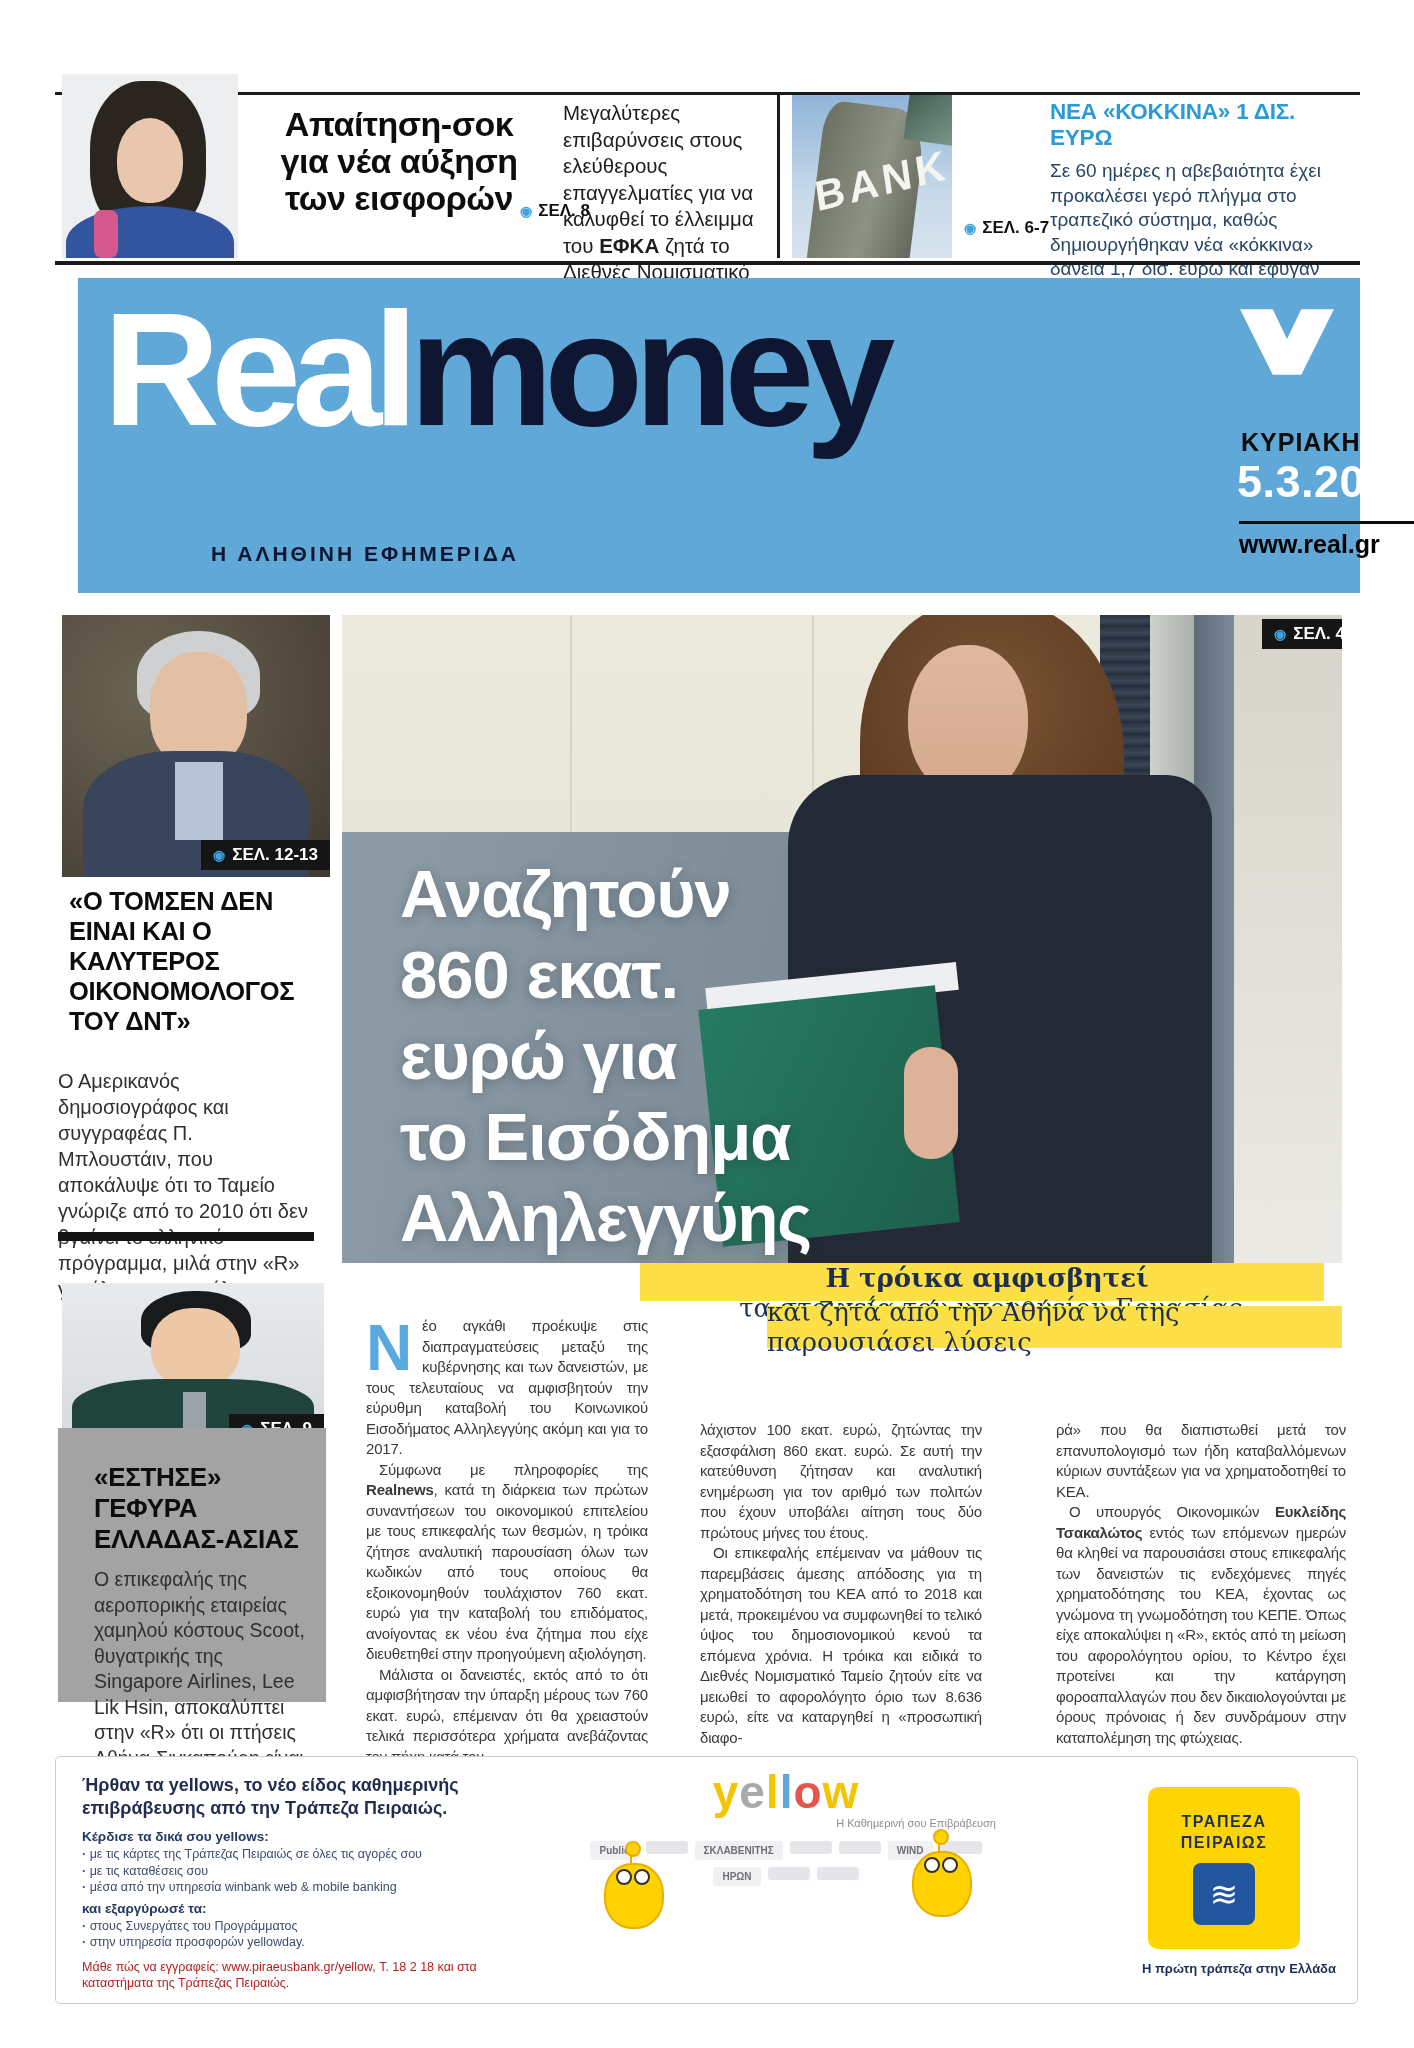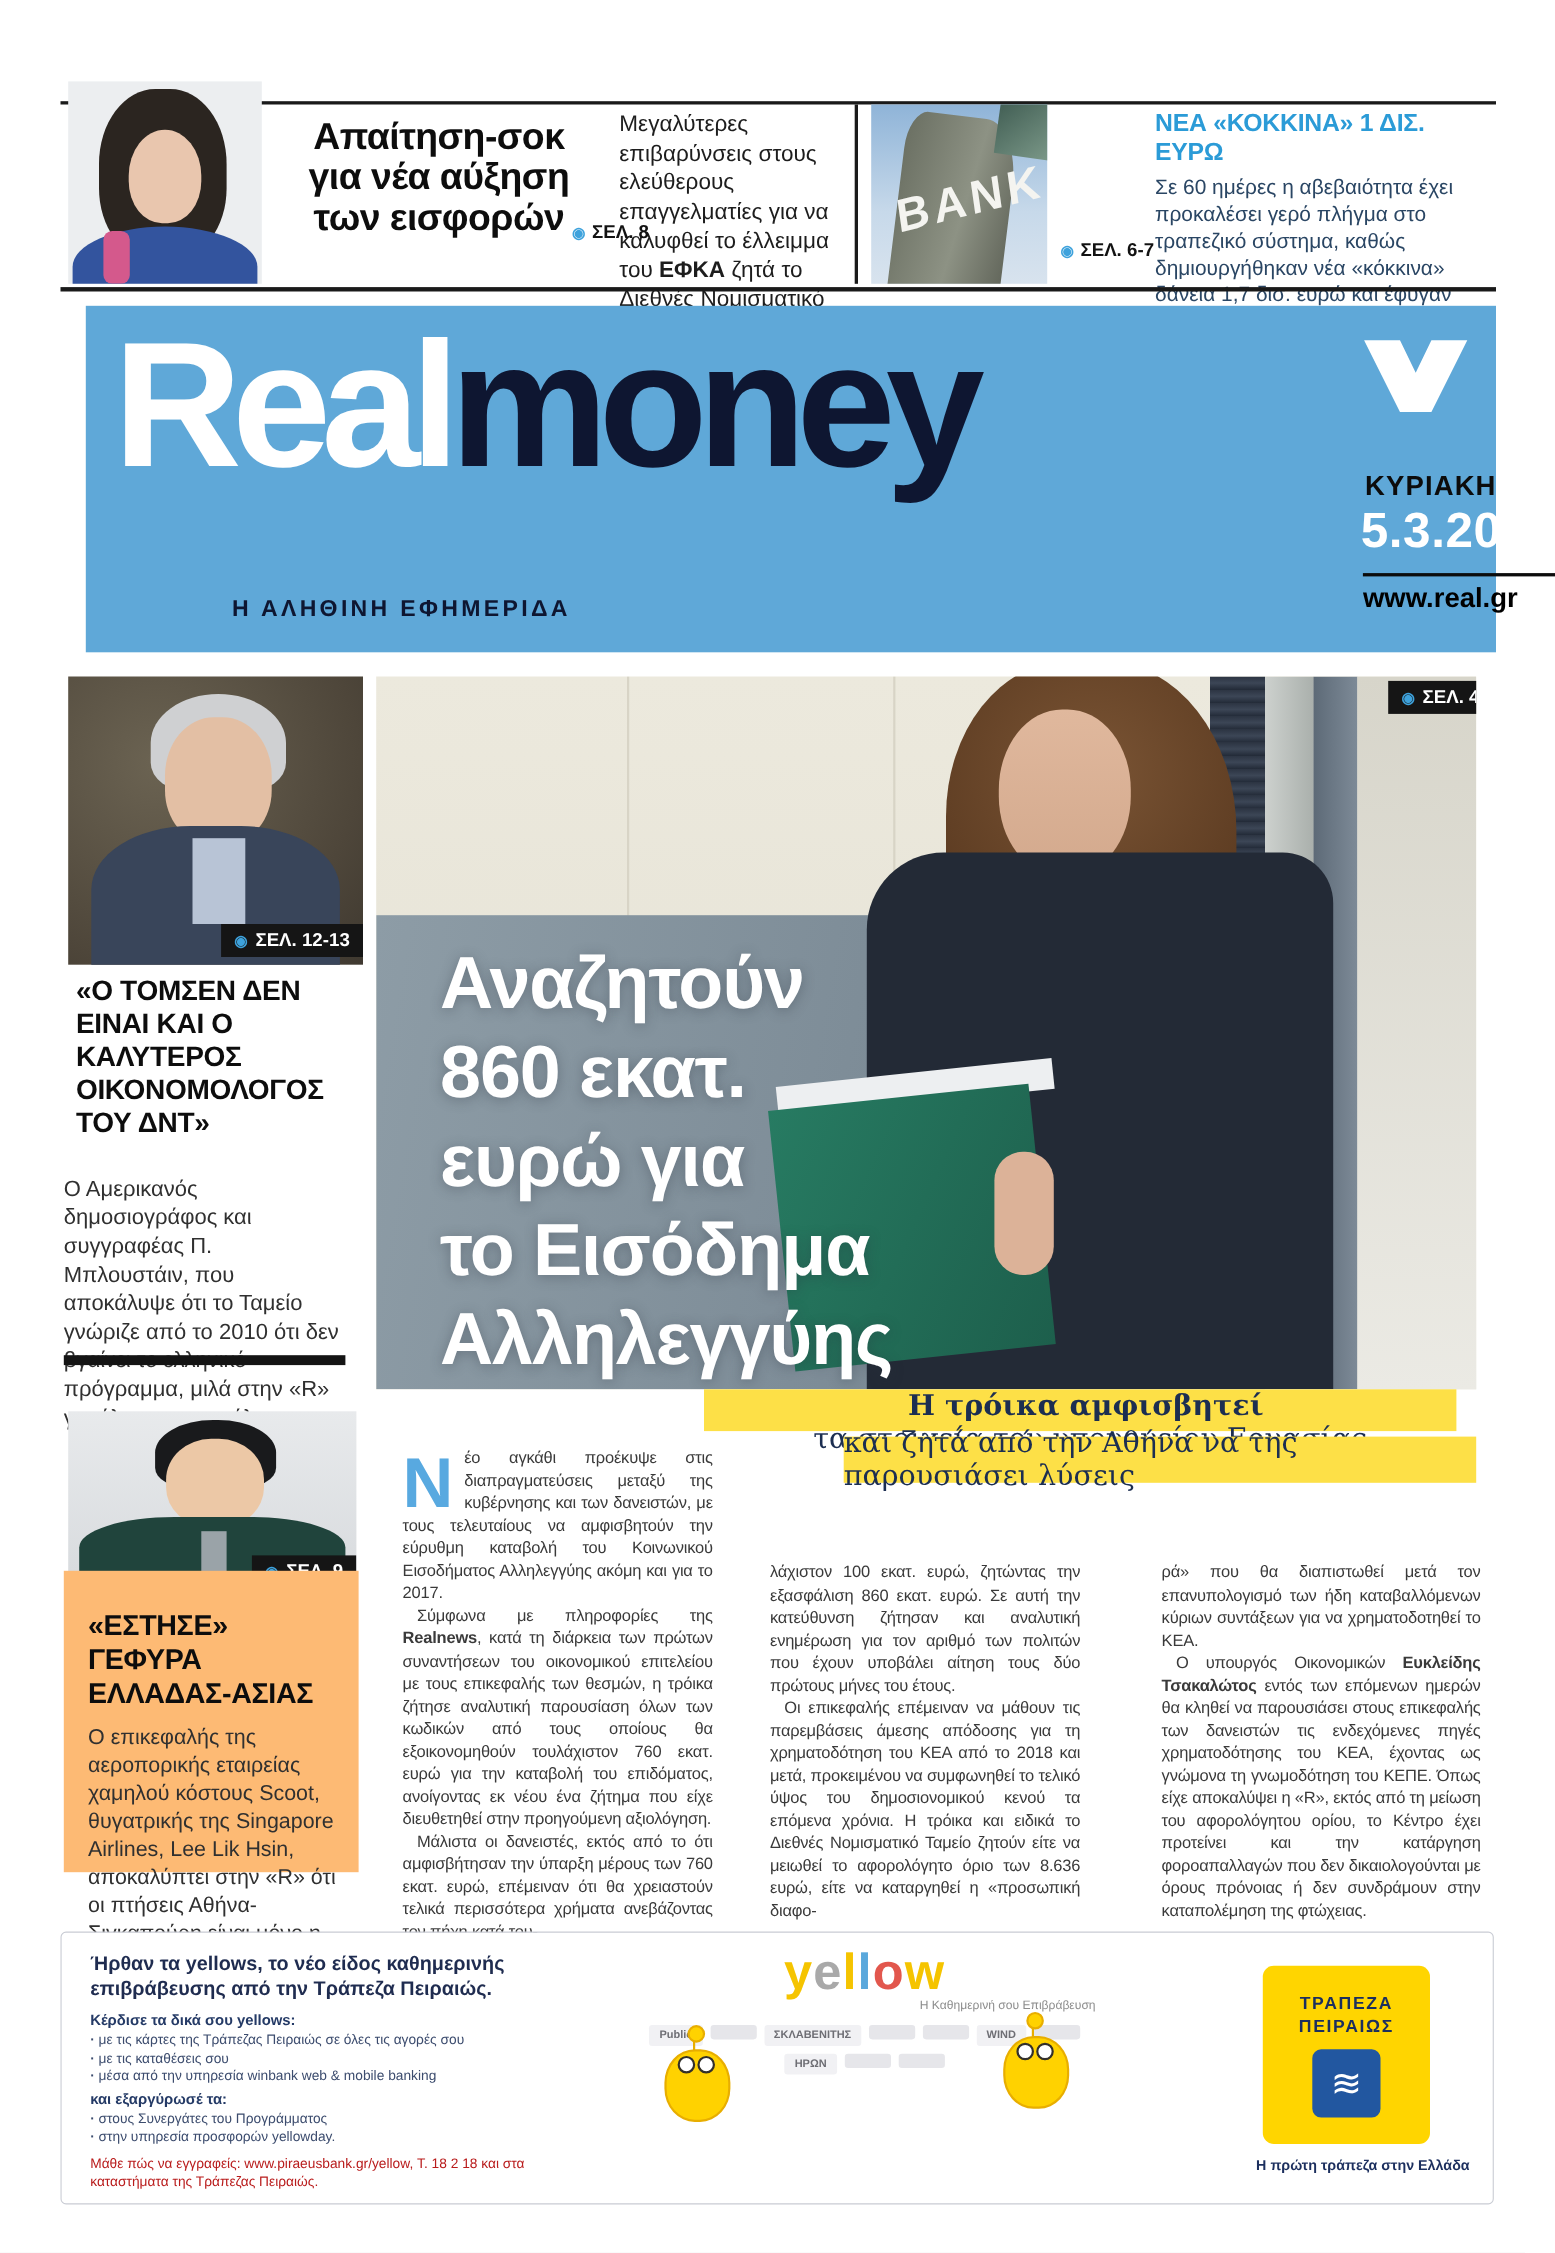--- a/index.html
+++ b/index.html
@@ -61,21 +61,21 @@
   .s1-badge{position:absolute;right:0;bottom:7px;}
   #s1-headline{left:69px;top:886px;width:264px;font-size:25.5px;line-height:30px;font-weight:bold;color:#0d0d0d;letter-spacing:-0.3px;}
   #s1-body{left:58px;top:1068px;width:254px;font-size:20px;line-height:26px;color:#303030;}
   #s1-rule{left:58px;top:1232px;width:256px;height:9px;background:#141414;}
   #s2-photo{left:62px;top:1283px;width:262px;height:155px;overflow:hidden;background:linear-gradient(180deg,#e8eaec,#d8dbde);}
   .s2-hair{position:absolute;left:30%;top:5%;width:42%;height:40%;background:#191a1c;border-radius:48% 48% 30% 30%;}
   .s2-face{position:absolute;left:34%;top:16%;width:34%;height:52%;background:#ecc8a6;border-radius:46% 46% 44% 44%;}
   .s2-suit{position:absolute;left:4%;top:62%;width:92%;height:50%;background:#20443c;border-radius:36% 36% 0 0;}
   .s2-tie{position:absolute;left:46%;top:70%;width:9%;height:32%;background:#9aa3a8;}
   .s2-badge{position:absolute;right:0;bottom:-6px;}
-  #s2-box{left:58px;top:1428px;width:268px;height:274px;background:#fdba74;box-sizing:border-box;padding:34px 20px 0 22px;}
+  #s2-box{left:58px;top:1428px;width:268px;height:274px;background:#a3a3a3;box-sizing:border-box;padding:34px 20px 0 36px;}
   #s2-headline{font-size:26px;line-height:31px;font-weight:bold;color:#0d0d0d;margin:0 0 12px 0;letter-spacing:-0.3px;}
   #s2-body{font-size:19.5px;line-height:25.5px;color:#303030;margin:0;}
 
   
   #hero{left:342px;top:615px;width:1000px;height:648px;overflow:hidden;background:linear-gradient(180deg,#ece9dd,#e3e0d3);}
   .hero-seam1{position:absolute;left:228px;top:0;width:2px;height:260px;background:#d8d4c6;}
   .hero-seam2{position:absolute;left:470px;top:0;width:2px;height:230px;background:#d8d4c6;}
   .hero-slate{position:absolute;left:0;top:217px;width:676px;height:431px;background:linear-gradient(100deg,#8d9ca6 0%,#7e8d98 60%,#74828d 100%);}
   .hero-hair{position:absolute;left:518px;top:-14px;width:264px;height:336px;background:radial-gradient(circle at 50% 30%,#7a5434 0%,#5d3c22 60%,#472d18 100%);border-radius:42% 46% 40% 46%;}
   .hero-face{position:absolute;left:566px;top:30px;width:120px;height:152px;background:linear-gradient(180deg,#e0b89d,#d3a98d);border-radius:48%;}

